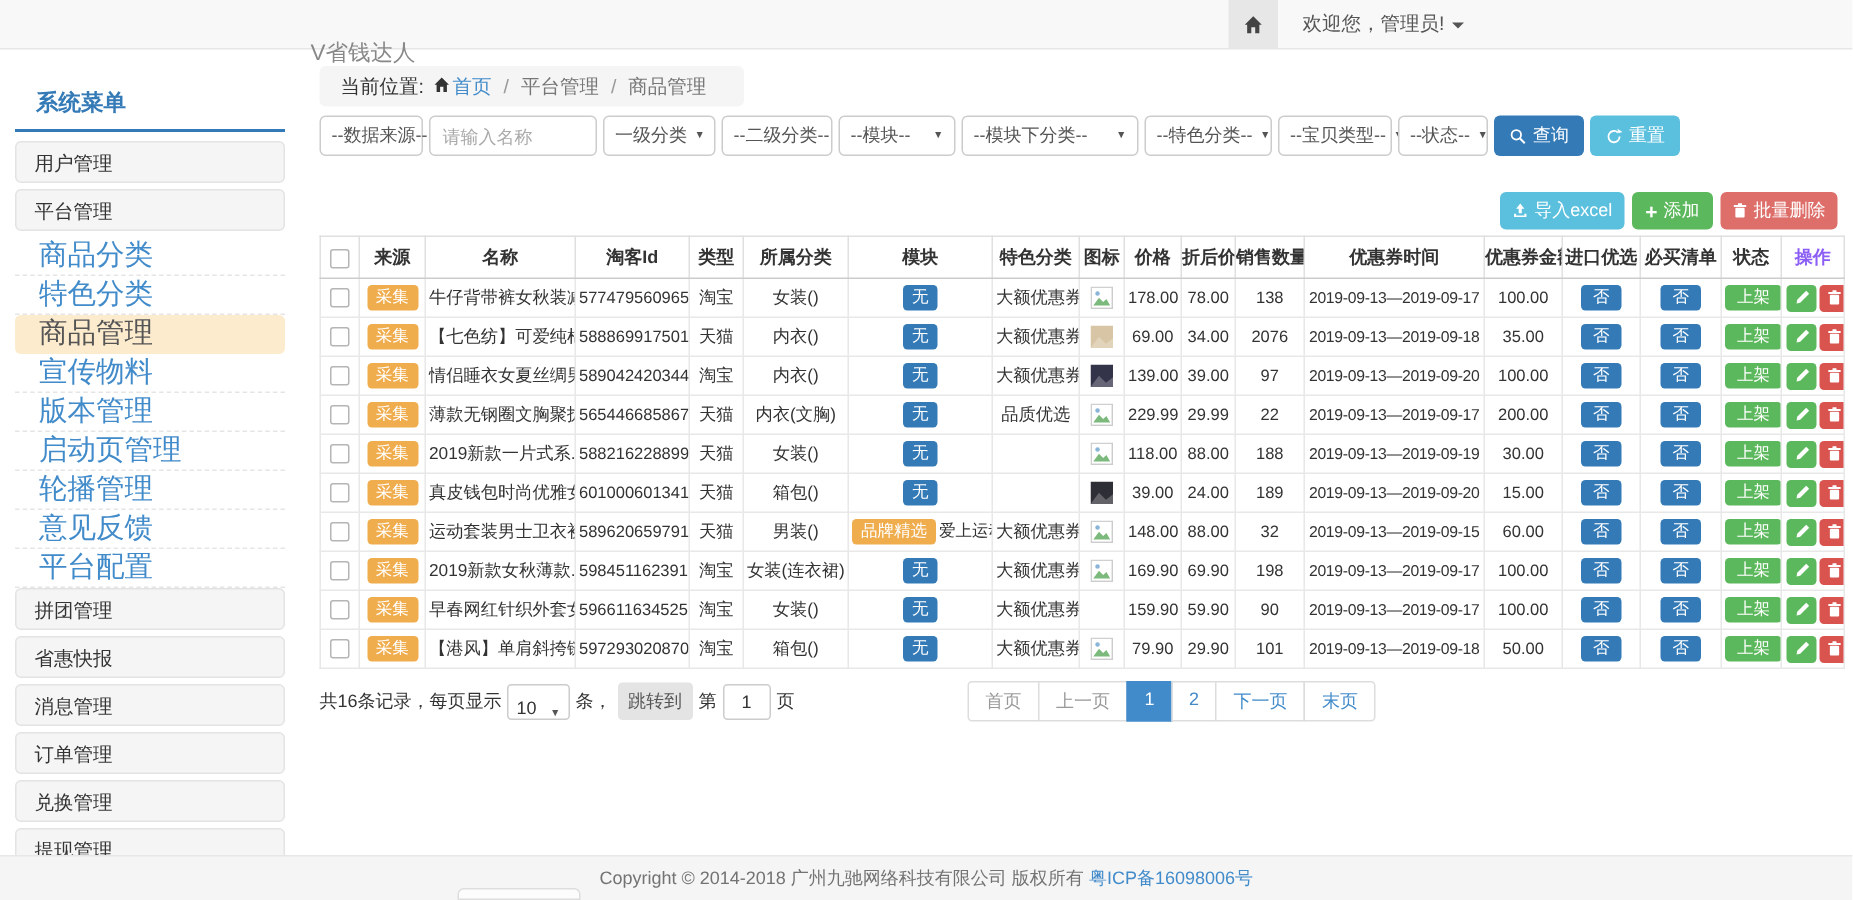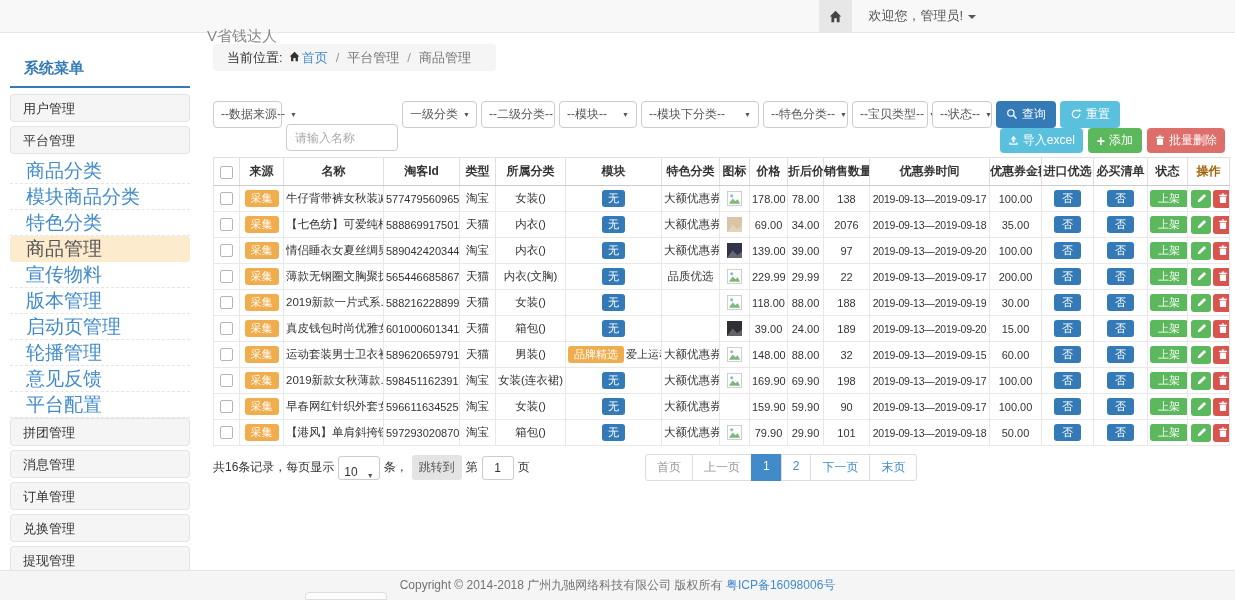--- a/index.html
+++ b/index.html
@@ -24,36 +24,36 @@
   
   .breadcrumb { position:absolute; left:213px; top:44px; height:27px; line-height:27px; background:#f5f5f5; border-radius:4px; padding:0 25px 0 14px; font-size:13px; color:#333; white-space:nowrap; z-index:2; }
   .breadcrumb .bc-home-icon { margin:0 2px 0 6px; }
   .breadcrumb a.bc-link { color:#428bca; text-decoration:none; cursor:pointer; }
   .breadcrumb .bc-sep { color:#999; margin:0 8px; }
   .breadcrumb .bc-item { color:#777; }
   
   .filter-bar { position:absolute; left:213px; top:77px; display:flex; align-items:center; gap:4px; z-index:2; }
   .sel { height:27px; border:1px solid #ccc; border-radius:4px; background:#fff; display:flex; align-items:center; justify-content:space-between; padding:0 7px; font-size:12px; color:#555; cursor:pointer; white-space:nowrap; }
   .sel-caret { font-size:7px; color:#555; margin-left:5px; }
-  .txt-input { height:27px; width:112px; border:1px solid #ccc; border-radius:4px; padding:0 8px; font-size:12px; color:#555; font-family:inherit;margin-top:47px; }
+  .txt-input { height:27px; width:112px; border:1px solid #ccc; border-radius:4px; padding:0 8px; font-size:12px; color:#555; font-family:inherit; }
   .txt-input::placeholder { color:#aaa; }
   .btn { border:none; border-radius:4px; color:#fff; font-size:12px; display:flex; align-items:center; gap:4px; cursor:pointer; font-family:inherit; }
   .btn-search { background:#337ab7; height:27px; padding:0 10px; }
   .btn-reset { background:#5bc0de; height:27px; padding:0 10px; }
   
   .toolbar { position:absolute; right:10px; top:128px; display:flex; gap:5px; z-index:2; }
   .btn-import { background:#5bc0de; height:25px; padding:0 8px; }
   .btn-add { background:#5cb85c; height:25px; padding:0 9px; }
   .btn-batch-del { background:#dd6e69; height:25px; padding:0 8px; }
   .plus-glyph { font-size:14px; font-weight:bold; line-height:1; }
   
   .table-wrap { position:absolute; left:213px; top:157px; width:1012px; z-index:2; }
   table { border-collapse:collapse; table-layout:fixed; width:1012px; }
   th { height:28px; background:#fff; border:1px solid #e0e0e0; border-bottom:1px solid #ccc; font-size:12px; font-weight:bold; color:#333; text-align:center; overflow:hidden; white-space:nowrap; }
-  th.th-ops { color:#a16207; }
+  th.th-ops { color:#8b5cf6; }
   td { height:26px; border:1px solid #e8e8e8; font-size:11.5px; color:#333; text-align:center; overflow:hidden; white-space:nowrap; padding:0 2px; }
   .name-cell { font-size:11.5px; }
   .num-cell { font-size:11px; }
   .time-cell { font-size:10.5px; letter-spacing:-0.2px; }
   .cb { width:13px; height:13px; border:1px solid #b5b5b5; border-radius:2px; background:#fff; display:inline-block; vertical-align:middle; cursor:pointer; }
   .badge { display:inline-block; padding:2px 6px; border-radius:3px; color:#fff; font-size:11px; line-height:1.2; }
   .badge.orange { background:#f0ad4e; }
   .badge.blue { background:#337ab7; }
   .pill-btn { display:inline-block; padding:2px 8px; border-radius:3px; color:#fff; font-size:11px; line-height:1.2; cursor:pointer; }
   .pill-btn.blue { background:#337ab7; }
@@ -97,30 +97,30 @@
     </div>
   </div>
 </div>
 
 <div class="sidebar">
   <div class="sidebar-title">系统菜单</div>
   <div>
       <div class="menu-group">用户管理</div>
       <div class="menu-group">平台管理</div>
       <div class="menu-sub">商品分类</div>
-      <div class="menu-sub">模块商品分类</div>
       <div class="menu-sub">特色分类</div>
       <div class="menu-sub active">商品管理</div>
       <div class="menu-sub">宣传物料</div>
       <div class="menu-sub">版本管理</div>
       <div class="menu-sub">启动页管理</div>
       <div class="menu-sub">轮播管理</div>
       <div class="menu-sub">意见反馈</div>
       <div class="menu-sub">平台配置</div>
       <div class="menu-group">拼团管理</div>
+      <div class="menu-group">省惠快报</div>
       <div class="menu-group">消息管理</div>
       <div class="menu-group">订单管理</div>
       <div class="menu-group">兑换管理</div>
       <div class="menu-group">提现管理</div>
     </div>
 </div>
 
 <div class="breadcrumb">
   <span>当前位置:</span><span class="bc-home-icon"><svg width="11" height="11" viewBox="0 0 16 16">
         <path d="M8 1 L15 8 H13 V15 H9.6 V10 H6.4 V15 H3 V8 H1 Z" fill="#333"></path>

